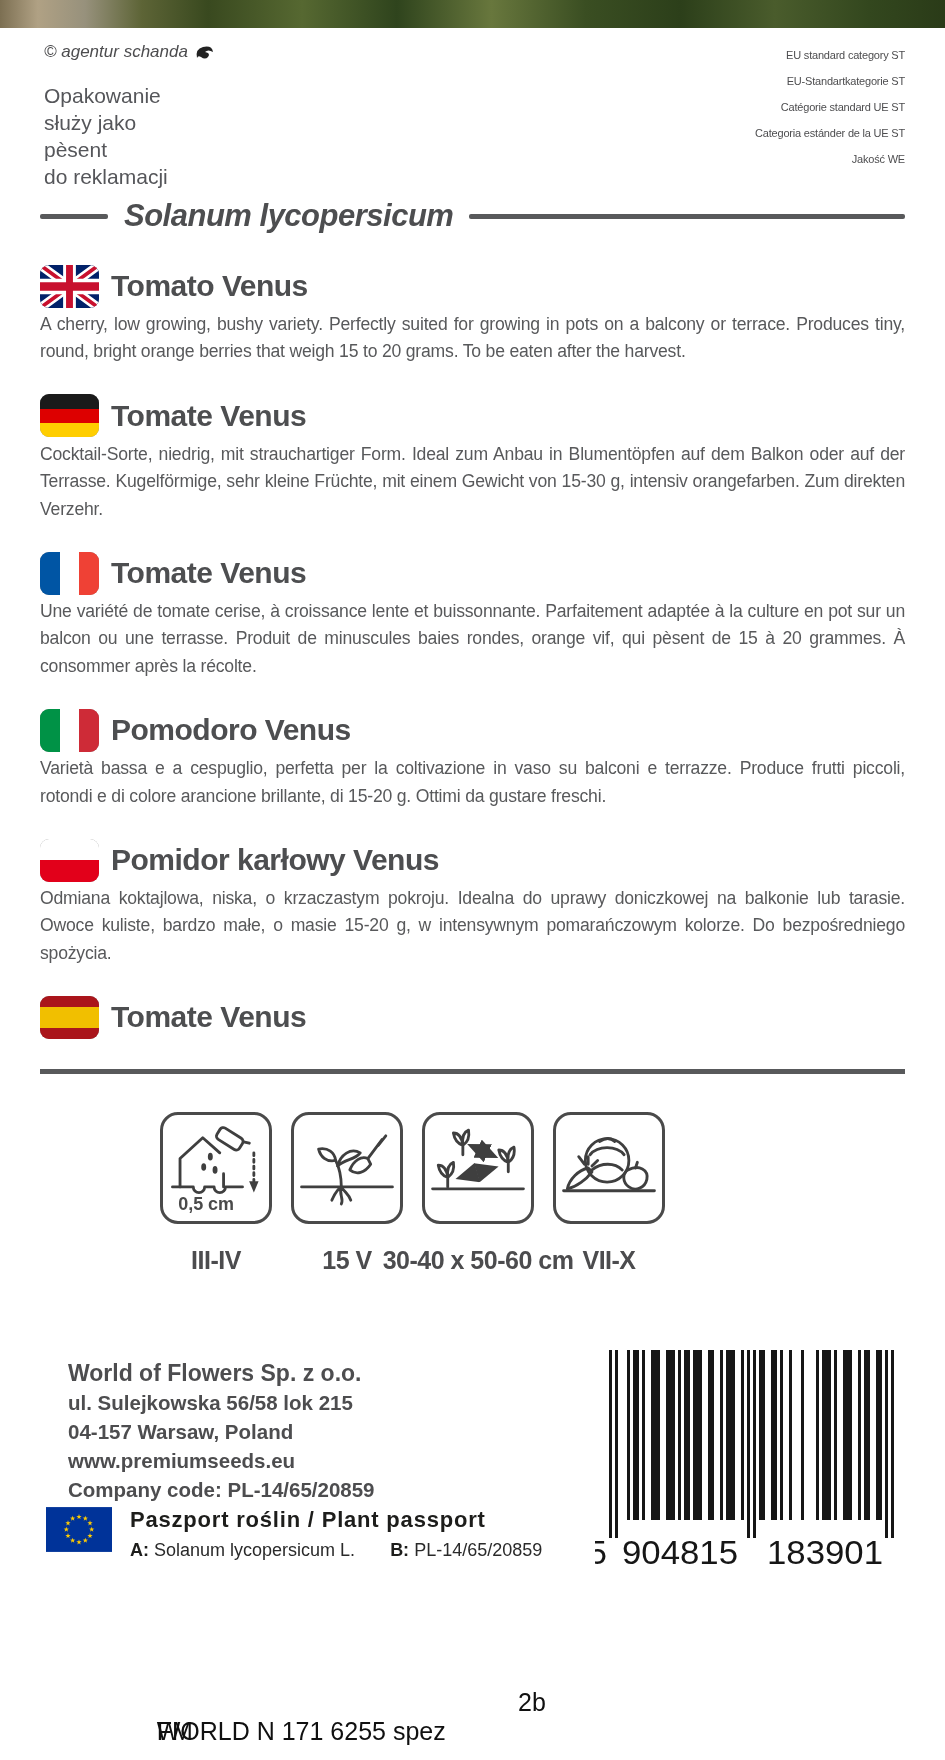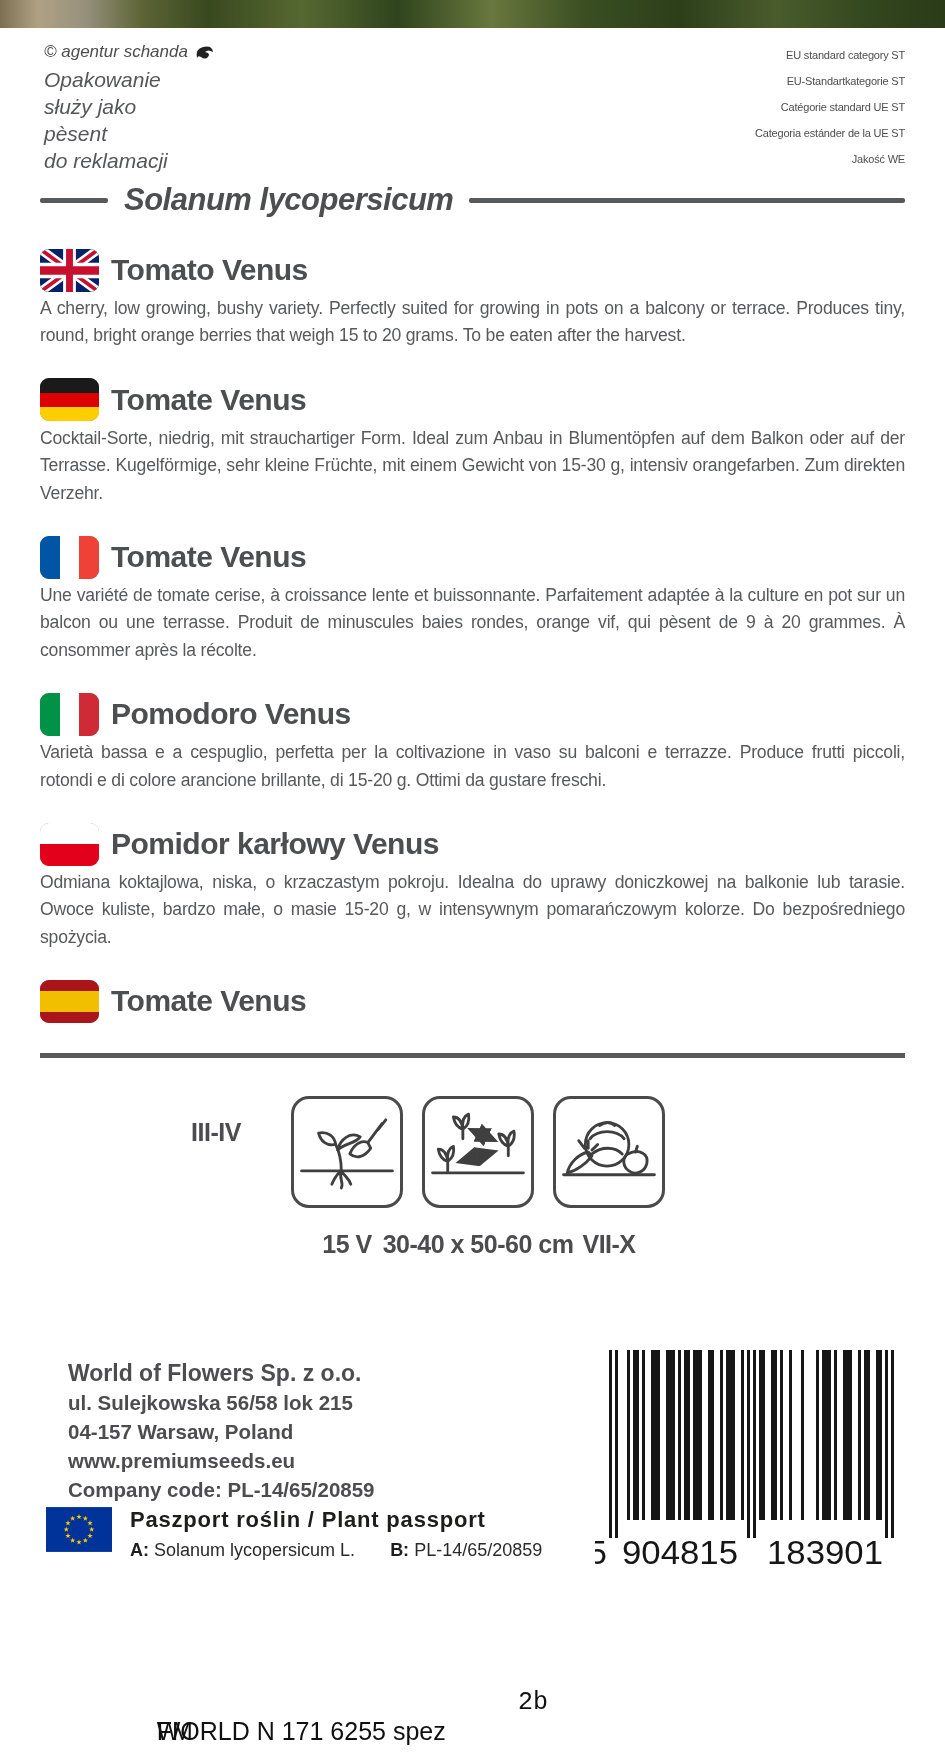--- a/index.html
+++ b/index.html
@@ -6,21 +6,21 @@
   .page{position:relative;width:945px;height:1760px;background:#ffffff;overflow:hidden;
         font-family:"Liberation Sans",sans-serif;color:#58595b;}
   
   .photo-strip{height:28px;width:100%;
     background:linear-gradient(90deg,#7c6f52 0%,#b0a184 4%,#97917c 9%,#5d6436 15%,
       #39491f 22%,#566831 32%,#2f441d 42%,#68773d 52%,#3a4e22 62%,#2c3f1a 72%,
       #4a5c2c 82%,#33471e 92%,#2a3b18 100%);}
   
   .header-row{display:flex;justify-content:space-between;padding:14px 40px 0 44px;}
   .copyright{font-style:italic;font-size:17px;color:#4d4d4f;display:flex;align-items:center;gap:6px;}
-  .claim{margin-top:4px;font-style:italic;font-size:21px;line-height:27px;color:#55565a;}
+  .claim{margin-top:20px;font-size:21px;line-height:27px;color:#55565a;}
   .standards{text-align:right;font-size:11px;line-height:26px;color:#4d4d4f;letter-spacing:-0.2px;}
   
   .species-row{display:flex;align-items:center;margin:6px 40px 0 40px;height:40px;}
   .rule{height:5px;background:#58595b;border-radius:2px;}
   .rule.left{width:68px;}
   .rule.right{flex:1;}
   .species-title{font-style:italic;font-weight:bold;font-size:31px;color:#4d4e50;
     margin:0 16px;letter-spacing:-0.5px;white-space:nowrap;}
   
   .lang-section{margin:28px 40px 0 40px;}
@@ -52,21 +52,21 @@
   .passport{position:absolute;left:46px;top:1507px;display:flex;gap:18px;align-items:flex-start;}
   .eu-flag{width:66px;height:45px;flex:0 0 auto;}
   .passport-text .pp-title{font-weight:bold;font-size:22px;color:#1d1d1b;letter-spacing:0.8px;}
   .pp-line{margin-top:7px;font-size:18px;color:#2a2a2a;}
   .pp-line b{color:#1d1d1b;}
   .pp-b{margin-left:30px;}
   .barcode{position:absolute;left:595px;top:1350px;}
   .footer{position:absolute;top:1688px;left:0;width:100%;height:30px;font-size:25px;color:#101010;}
   .footer span{position:absolute;white-space:pre;}
   .f-left{left:115px;}
-  .f-right{left:518px;font-family:Liberation Mono, monospace;}
+  .f-right{left:518px;}
   .ink{stroke:#3f3f3f;stroke-width:3;fill:none;stroke-linecap:round;stroke-linejoin:round;}
   .ink-fill{fill:#3f3f3f;stroke:none;}
 </style>
 </head>
 <body>
 
 <div class="page">
 
   <div class="photo-strip"></div>
 
@@ -134,21 +134,21 @@
     <div class="section-head">
       <div class="flag">
         <div class="stripe-col">
           <div style="background:#0055A4"></div>
           <div style="background:#ffffff"></div>
           <div style="background:#EF4135"></div>
         </div>
       </div>
       <div class="section-title">Tomate Venus</div>
     </div>
-    <div class="section-text">Une variété de tomate cerise, à croissance lente et buissonnante. Parfaitement adaptée à la culture en pot sur un balcon ou une terrasse. Produit de minuscules baies rondes, orange vif, qui pèsent de 9 à 20 grammes. À consommer après la récolte.</div>
+    <div class="section-text">Une variété de tomate cerise, à croissance lente et buissonnante. Parfaitement adaptée à la culture en pot sur un balcon ou une terrasse. Produit de minuscules baies rondes, orange vif, qui pèsent de 15 à 20 grammes. À consommer après la récolte.</div>
   </div>
 
   <div class="lang-section">
     <div class="section-head">
       <div class="flag">
         <div class="stripe-col">
           <div style="background:#009246"></div>
           <div style="background:#ffffff"></div>
           <div style="background:#CE2B37"></div>
         </div>
@@ -182,20 +182,37 @@
       </div>
       <div class="section-title">Tomate Venus</div>
     </div>
   </div>
 
   <div class="separator"></div>
 
   <div class="icons-row">
 
     <div class="icon-cell">
+      <div class="icon-box">
+        <svg viewBox="0 0 112 112">
+          <path class="ink" d="M10 76 H32 a6 6 0 0 0 12 0 H54 a6 6 0 0 0 12 0 H84"></path>
+          <path class="ink" d="M18 76 V46 L42 24 L60 40"></path>
+          <path class="ink" d="M64 62 V76"></path>
+          <g transform="rotate(32 70 26)">
+            <rect class="ink" x="56" y="18" width="28" height="14" rx="4"></rect>
+            <line class="ink" x1="84" y1="20" x2="90" y2="18"></line>
+          </g>
+          <ellipse class="ink-fill" cx="50" cy="44" rx="2.6" ry="4"></ellipse>
+          <ellipse class="ink-fill" cx="43" cy="55" rx="2.6" ry="4"></ellipse>
+          <ellipse class="ink-fill" cx="55" cy="58" rx="2.6" ry="4"></ellipse>
+          <line class="ink" x1="96" y1="40" x2="96" y2="70" stroke-dasharray="3 4"></line>
+          <polygon class="ink-fill" points="91,70 101,70 96,82"></polygon>
+          <text x="16" y="100" font-size="19" font-weight="bold" fill="#4a4a4a">0,5 cm</text>
+        </svg>
+      </div>
       <div class="icon-caption">III-IV</div>
     </div>
 
     <div class="icon-cell">
       <div class="icon-box">
         <svg viewBox="0 0 112 112">
           <line class="ink" x1="8" y1="76" x2="104" y2="76"></line>
           <path class="ink" d="M50 76 C50 64 48 56 44 48"></path>
           <path class="ink" d="M44 48 C34 50 28 44 26 36 C36 34 43 40 44 48 Z"></path>
           <path class="ink" d="M46 54 C54 46 64 48 70 40 C60 34 49 42 46 54 Z"></path>

